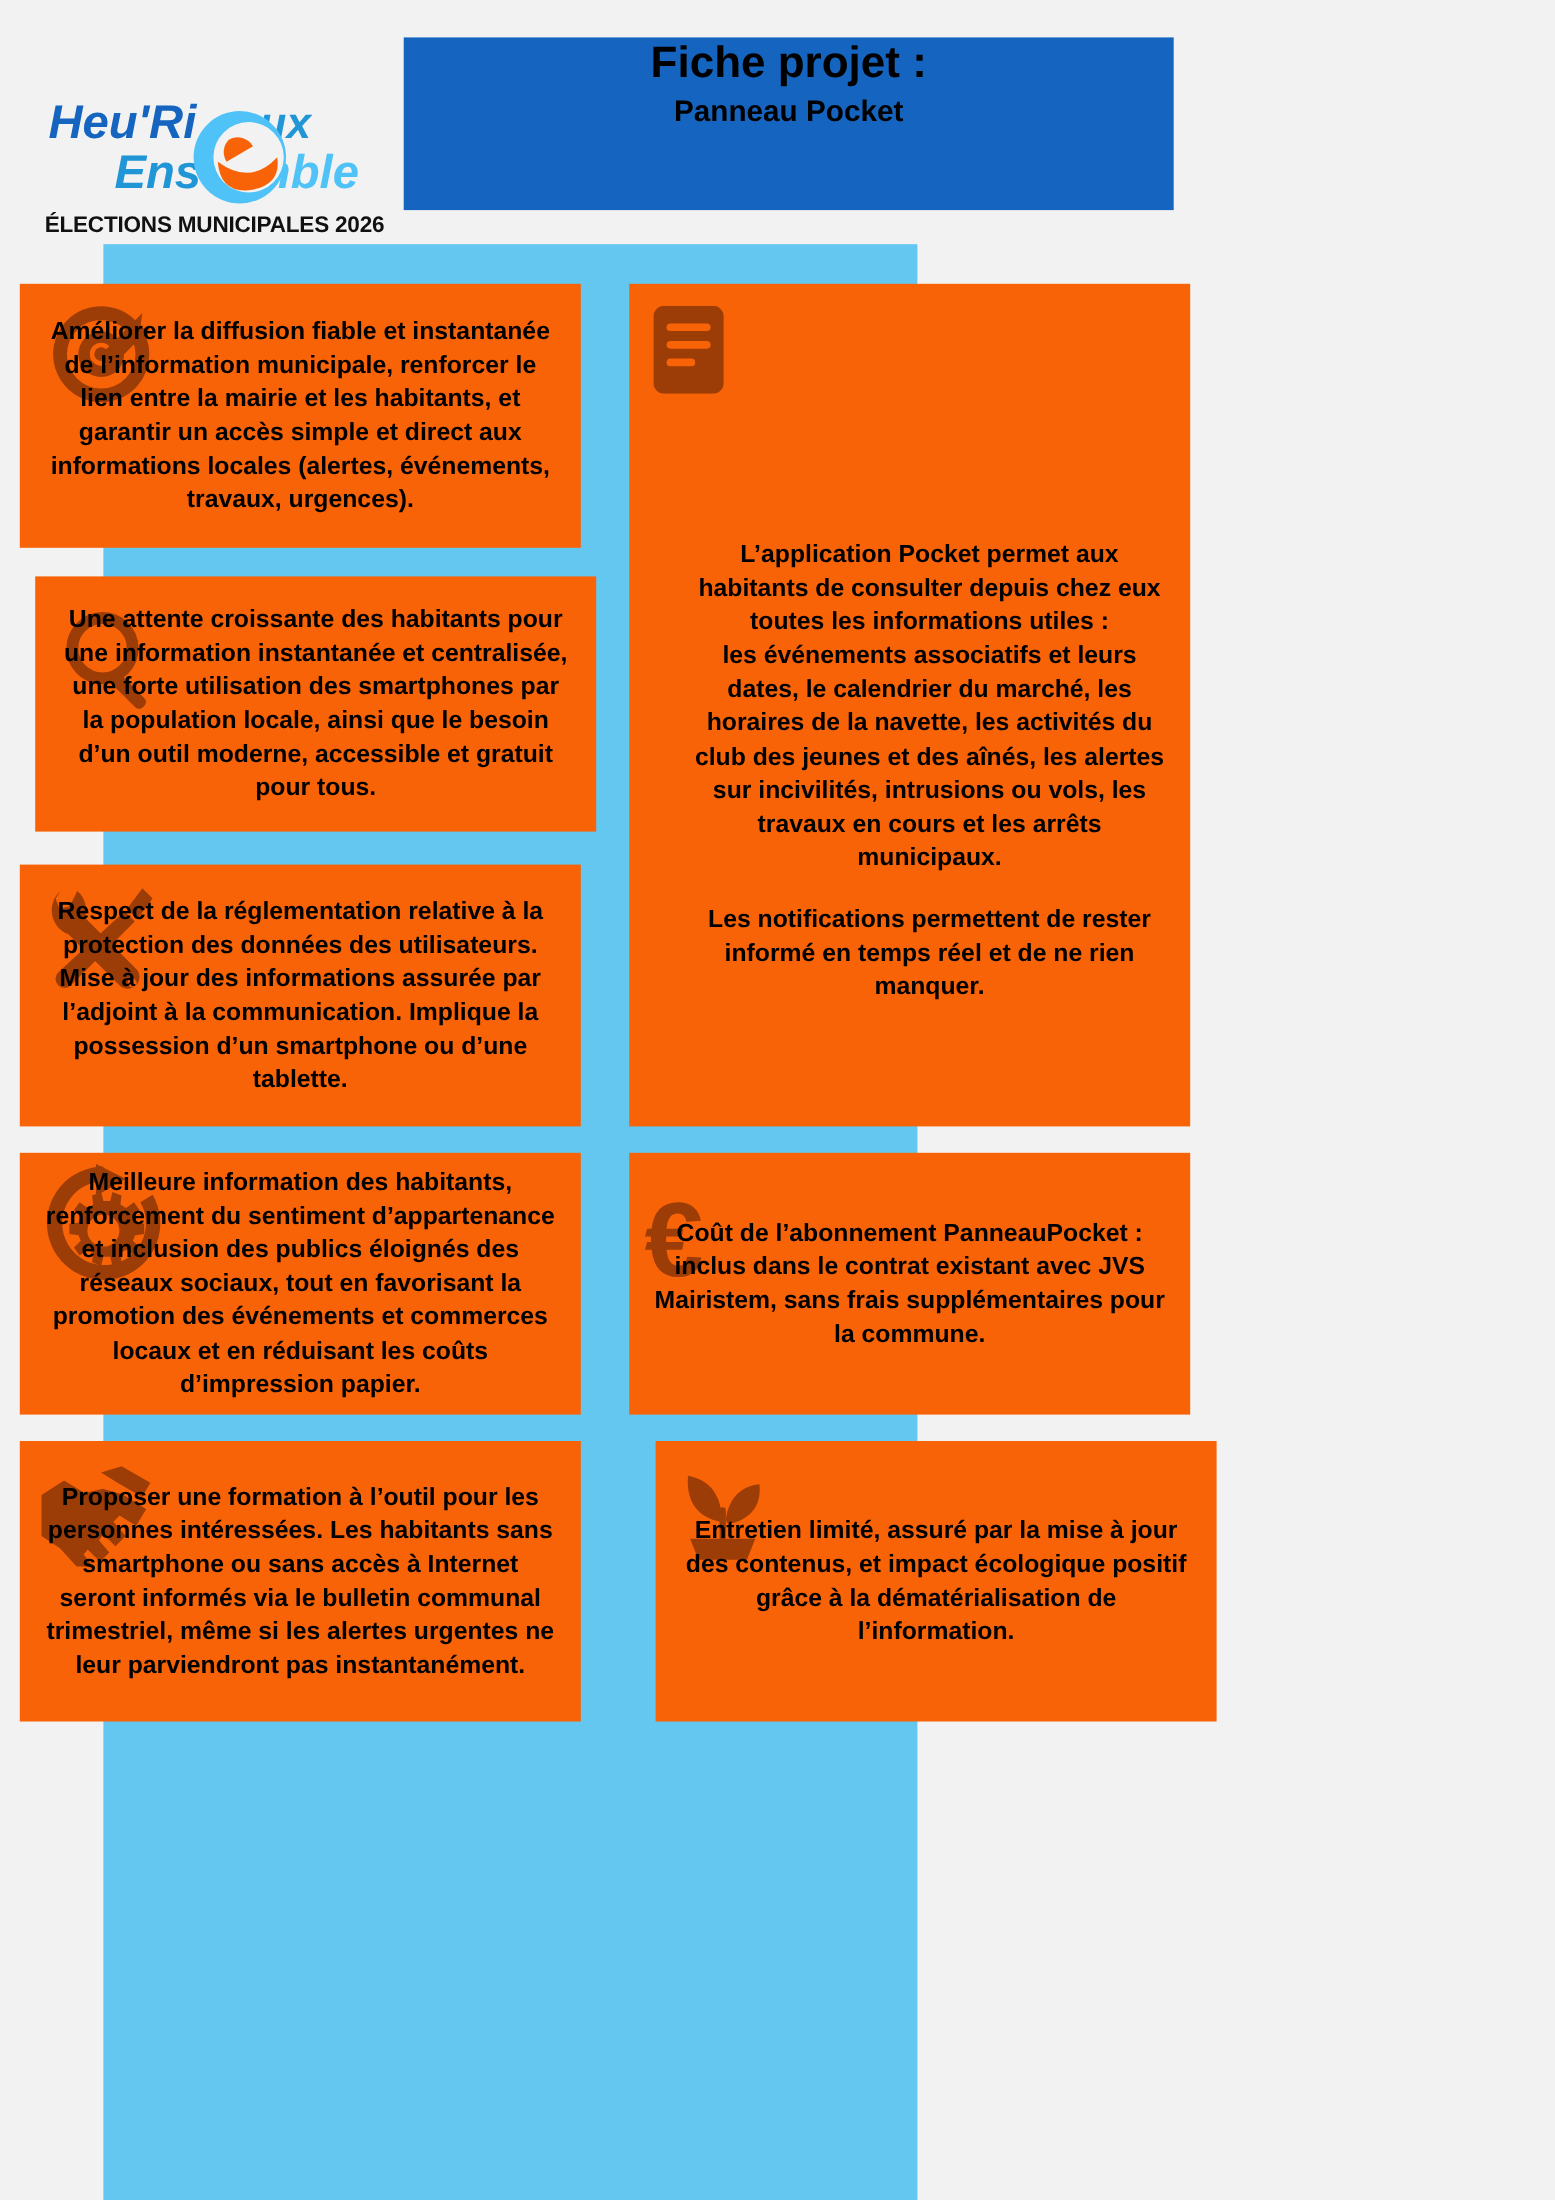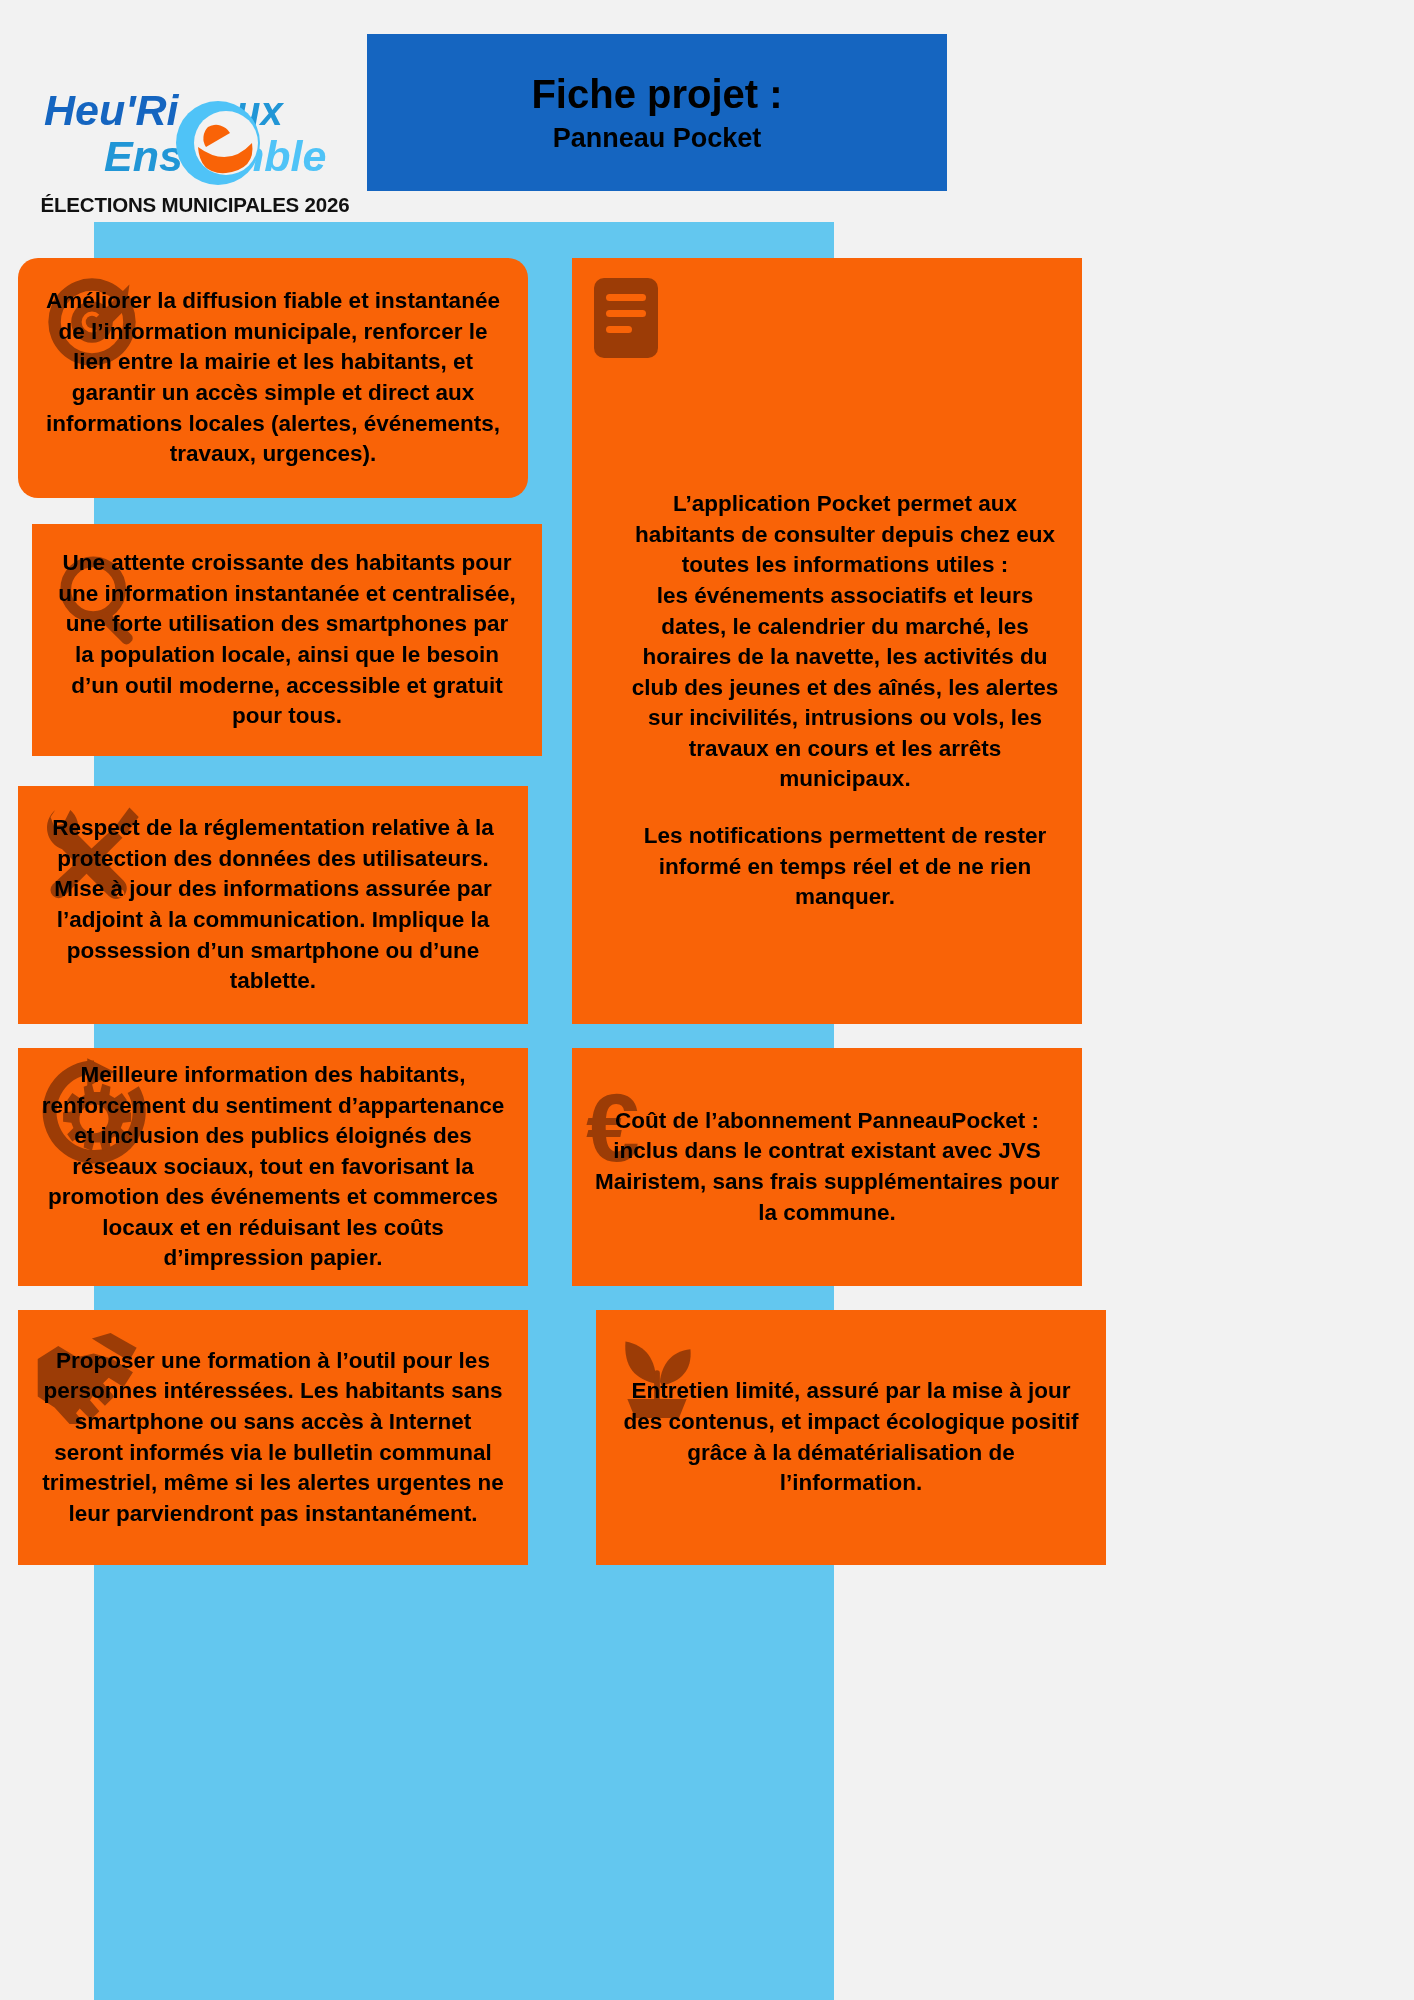--- a/index.html
+++ b/index.html
@@ -15,23 +15,23 @@
   
   .header{position:absolute;left:0;top:0;width:1414px;height:250px;}
   .logo{position:absolute;left:40px;top:38px;width:310px;height:130px;margin-top:43px;}
   .logo-svg{display:block;}
   .logo-sub{
     position:absolute;left:0;top:112px;width:310px;text-align:center;
     font-size:20.5px;font-weight:bold;color:#111;letter-spacing:-0.2px;
     font-family:"Liberation Sans", sans-serif;
   }
   .title-banner{
-    position:absolute;left:367px;top:34px;width:580px;height:157px;
+    position:absolute;left:367px;top:34px;width:700px;height:157px;
     background:#1565c0;
-    display:flex;flex-direction:column;align-items:center;justify-content:center;
+    display:flex;flex-direction:column;align-items:center;
   }
   .title-main{font-size:40px;font-weight:bold;color:#000;line-height:1.15;}
   .title-sub{font-size:27px;font-weight:bold;color:#000;margin-top:6px;line-height:1.15;}
 
   
   .blue-band{position:absolute;left:94px;top:222px;width:740px;height:1778px;background:#63c7ef;}
 
   
   .box{
     position:absolute;background:#f96307;
@@ -57,21 +57,21 @@
   #box-benefices{left:18px; top:1047px; width:510px; height:240px;}
   #box-accompagnement{left:18px;top:1309px;width:510px;height:240px;}
 
   
   #box-description{left:572px;top:257px;  width:510px;height:768px;}
   #box-cout{left:572px;      top:1047px; width:510px;height:240px;}
   #box-entretien{left:572px; top:1309px; width:510px;height:240px;}
 
   #box-objectif, #box-contexte, #box-contraintes,
   #box-benefices, #box-accompagnement { height:248px; }
-  #box-objectif{height:242px;border-radius:20px;}
+  #box-objectif{height:242px;}
   #box-contexte{height:232px;}
   #box-contraintes{height:240px;}
   #box-benefices{height:240px;justify-content:center;}
   #box-accompagnement{height:240px;}
   #box-cout{height:240px;}
   #box-entretien{height:240px;margin-left:24px;}
 
   
   #box-objectif{top:258px;height:240px;}
   #box-contexte{top:524px;height:232px;}

